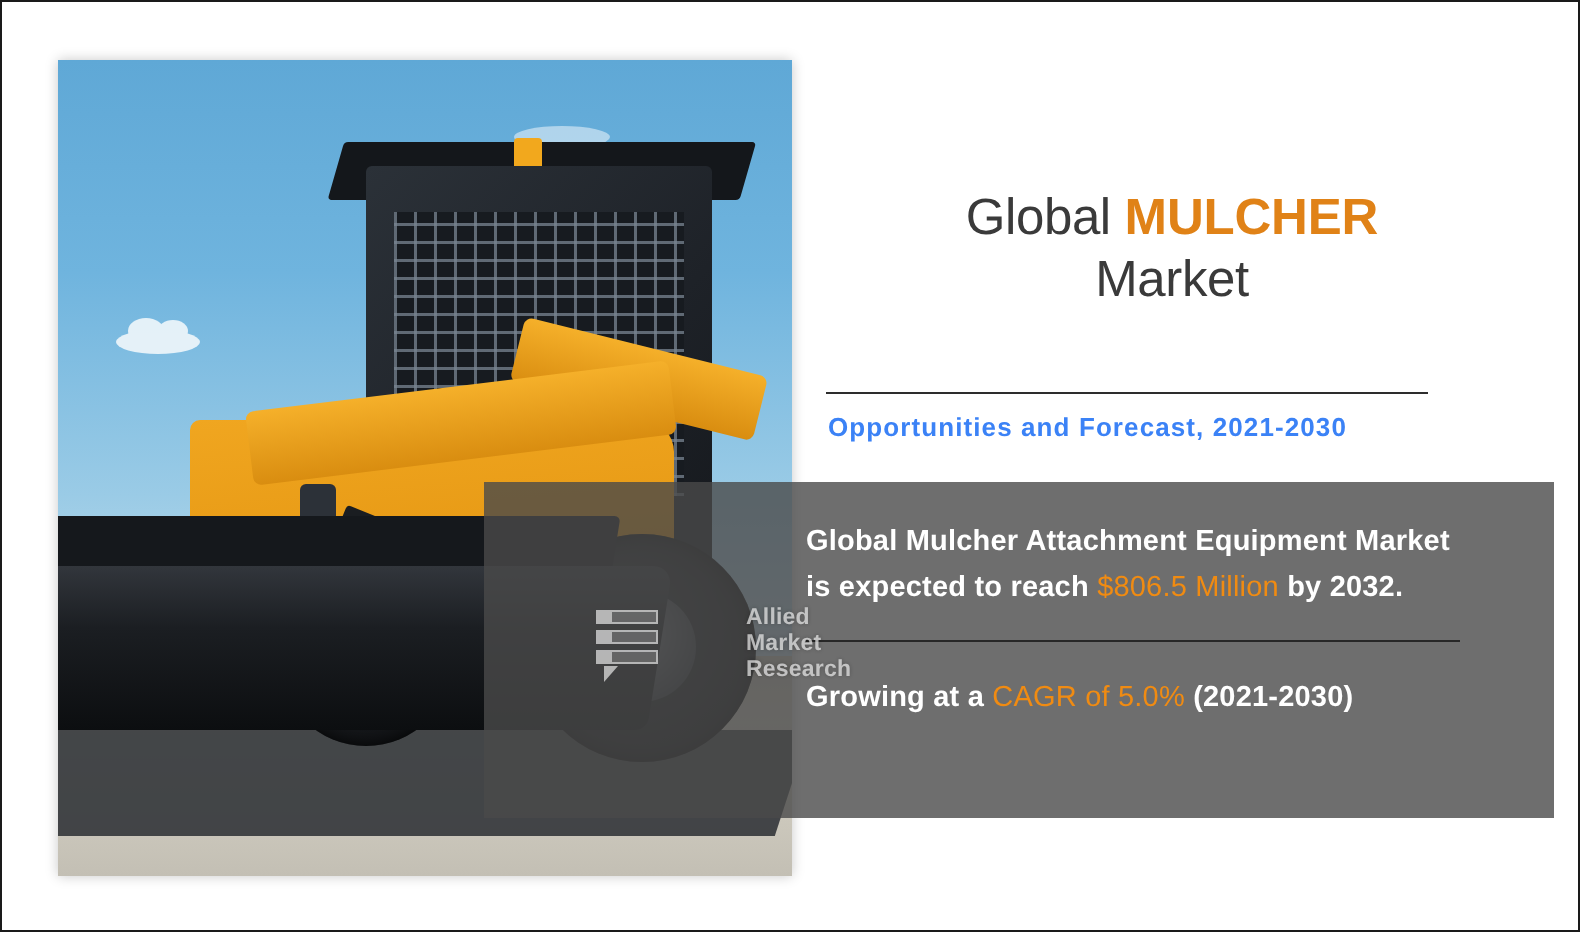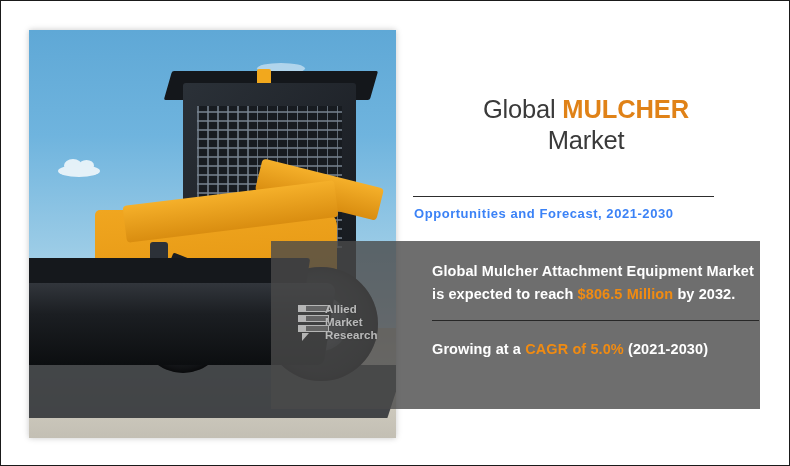--- a/index.html
+++ b/index.html
@@ -142,21 +142,21 @@
     border-left: 7px solid #e3e3e3;
     border-bottom: 8px solid transparent;
   }
   #logo .ltext {
     position: absolute; left: 27px; top: 0px;
     font-family: "Liberation Sans", sans-serif;
     font-size: 11.5px; font-weight: 700; line-height: 10.5px;
     color: #e6e6e6; letter-spacing: .1px;
     text-shadow: 0 0 2px rgba(0,0,0,.35);
   }
-  #logo .ltext div { margin-bottom: 2.5px; }
+  #logo .ltext div { margin-bottom: 2.5px; margin-left: 48px; }
 
   
   #headline {
     position: absolute; left: 400px; top: 93px; width: 370px; text-align: center;
   }
   .hl-line {
     font-size: 25.5px;
     line-height: 31px;
     color: #3a3a3a;
     font-weight: 400;
@@ -175,34 +175,34 @@
   }
   #subhead {
     position: absolute; left: 413px; top: 205px;
     font-size: 13px; font-weight: 700; color: #3b82f6;
     letter-spacing: .55px;
     white-space: nowrap;
   }
 
   
   #panel {
-    position: absolute; left: 270px; top: 240px;
-    width: 489px; height: 168px;
+    position: absolute; left: 241px; top: 240px;
+    width: 535px; height: 168px;
     background: rgba(74,74,74,0.80);
   }
   #panel-text {
     position: absolute; left: 161px; top: 19px;
     width: 365px;
   }
   .p-line {
     font-size: 14.5px; line-height: 23px;
     color: #ffffff; font-weight: 600;
     letter-spacing: .1px; white-space: nowrap;
   }
-  .p-accent { color: #f08b12; font-weight: 700; }
+  .p-accent { color: #f08b12; font-weight: 400; }
   #rule-mid {
     position: absolute; left: 161px; top: 79px;
     width: 327px; height: 0;
     border-top: 1.5px solid #272727;
   }
   #panel-cagr {
     position: absolute; left: 161px; top: 100px;
     font-size: 14.5px; color: #ffffff; font-weight: 600;
     letter-spacing: .1px; white-space: nowrap; text-align: center;
   }

